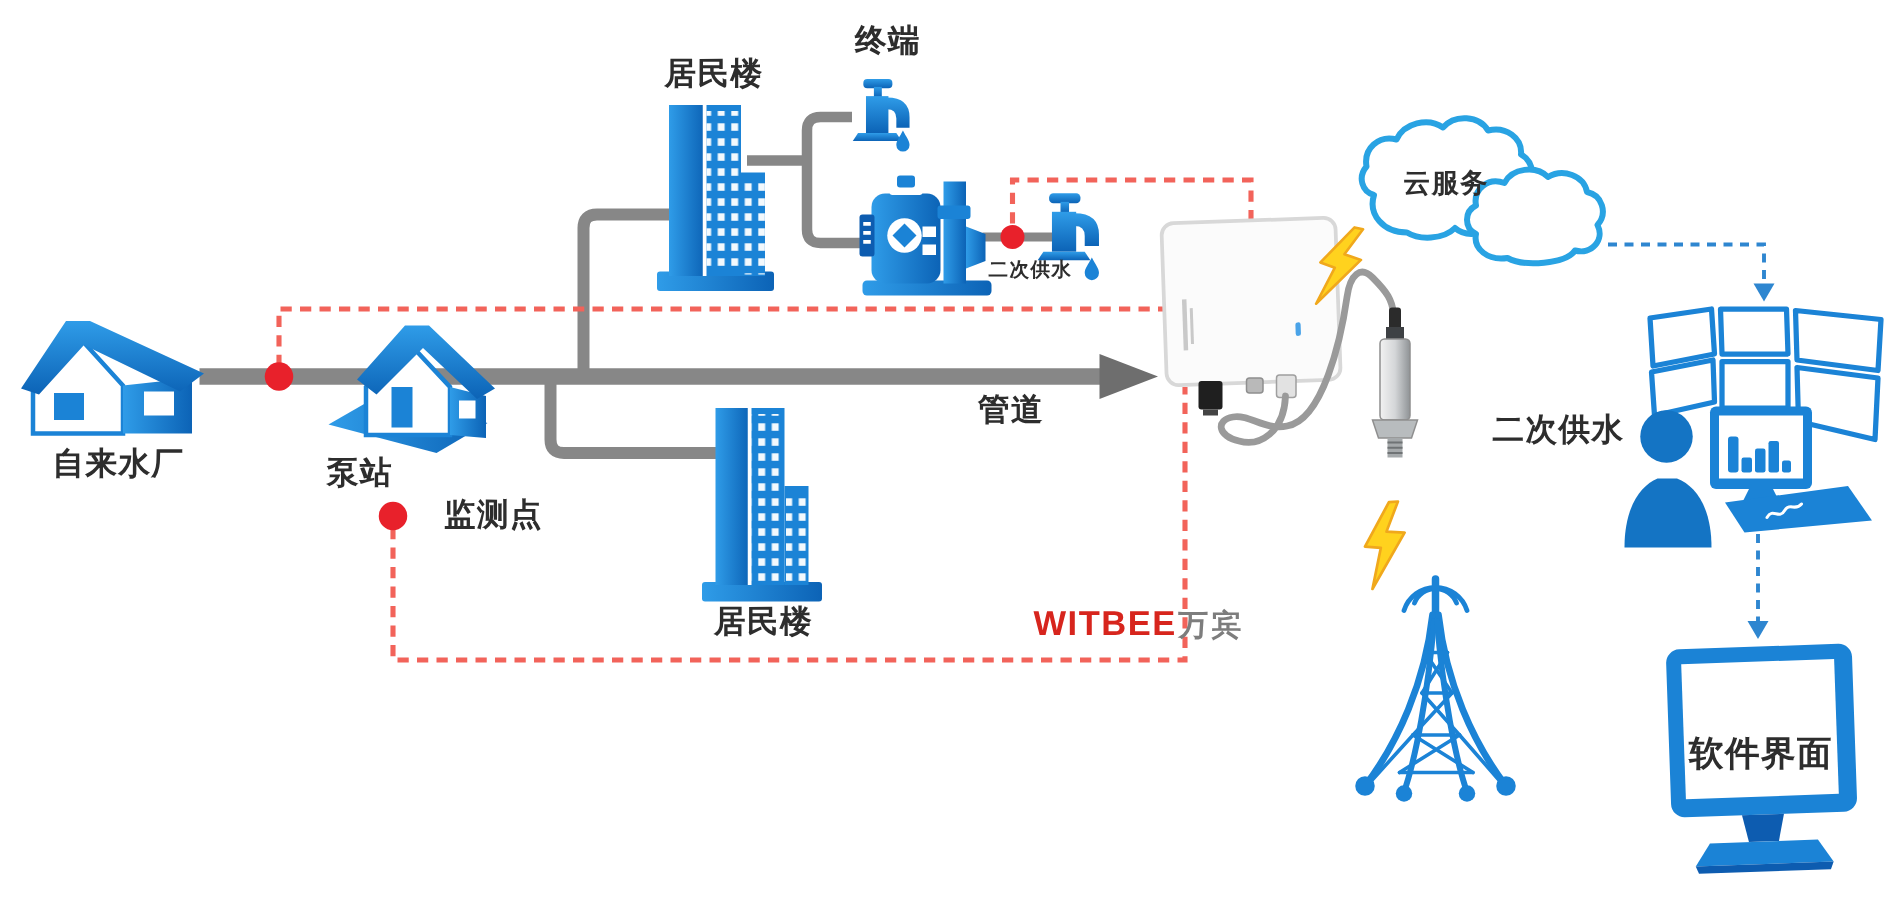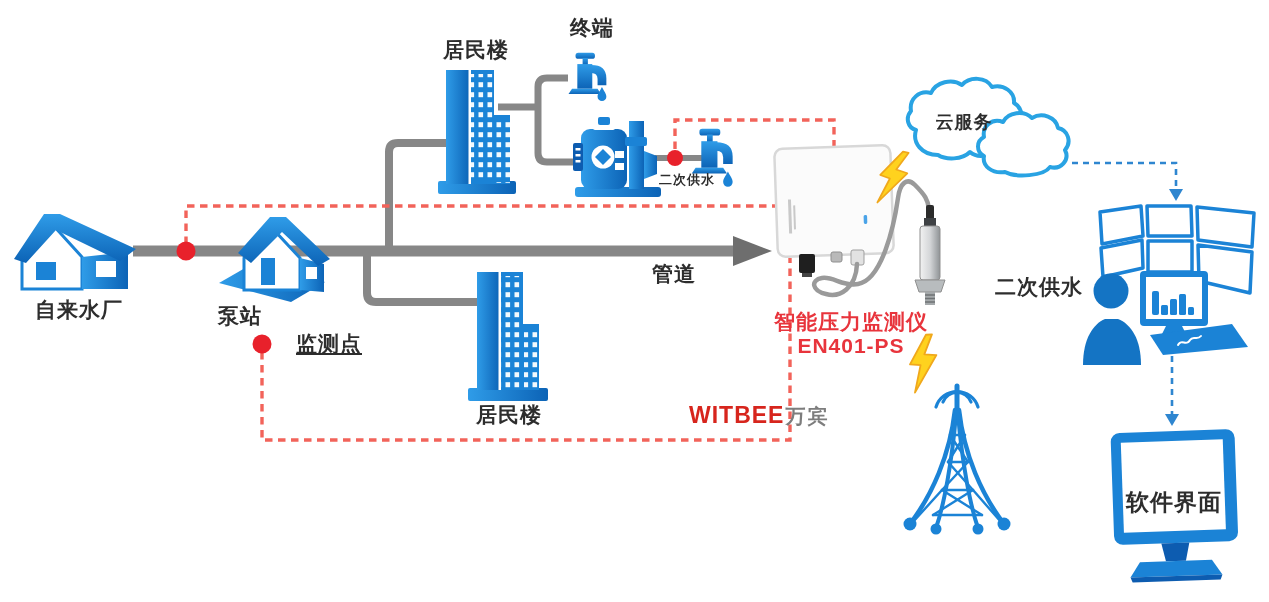--- a/index.html
+++ b/index.html
@@ -243,30 +243,26 @@
       <rect x="1113" y="431" width="124" height="112" rx="9" fill="var(--icon-blue,#1b83d6)"></rect>
       <rect x="1123" y="441" width="102" height="90" fill="#ffffff"></rect>
       <polygon points="1160,543 1188,543 1184,561 1164,561" fill="var(--icon-blue-dark,#0d5cb0)"></polygon>
       <polygon points="1138,561 1210,561 1220,576 1128,576" fill="var(--icon-blue,#1b83d6)"></polygon>
       <polygon points="1128,576 1220,576 1218,581 1130,581" fill="var(--icon-blue-dark,#0d5cb0)"></polygon>
     </g>
   </svg>
 
   <div class="lbl" style="left:20px;top:298px;width:118px;">自来水厂</div>
   <div class="lbl" style="left:203px;top:304px;width:74px;">泵站</div>
-  <div class="lbl" style="left:286px;top:332px;width:86px;text-decoration:underline;">监测点</div>
+  <div class="lbl" style="left:286px;top:332px;width:86px;">监测点</div>
   <div class="lbl" style="left:432px;top:38px;width:88px;">居民楼</div>
   <div class="lbl" style="left:560px;top:16px;width:64px;">终端</div>
   <div class="lbl small" style="left:648px;top:173px;width:78px;">二次供水</div>
   <div class="lbl" style="left:643px;top:262px;width:62px;">管道</div>
   <div class="lbl" style="left:469px;top:403px;width:80px;">居民楼</div>
-  <div class="device-label">
-    <div>智能压力监测仪</div>
-    <div>EN401-PS</div>
-  </div>
   <div class="lbl" style="left:930px;top:112px;width:68px;font-size:18px;">云服务</div>
   <div class="lbl" style="left:983px;top:275px;width:112px;">二次供水</div>
   <div class="softlabel">软件界面</div>
   <div class="brand">
     <span class="en">WITBEE</span><span class="cn">万宾</span>
   </div>
 
 </div>
 
 </body></html>

